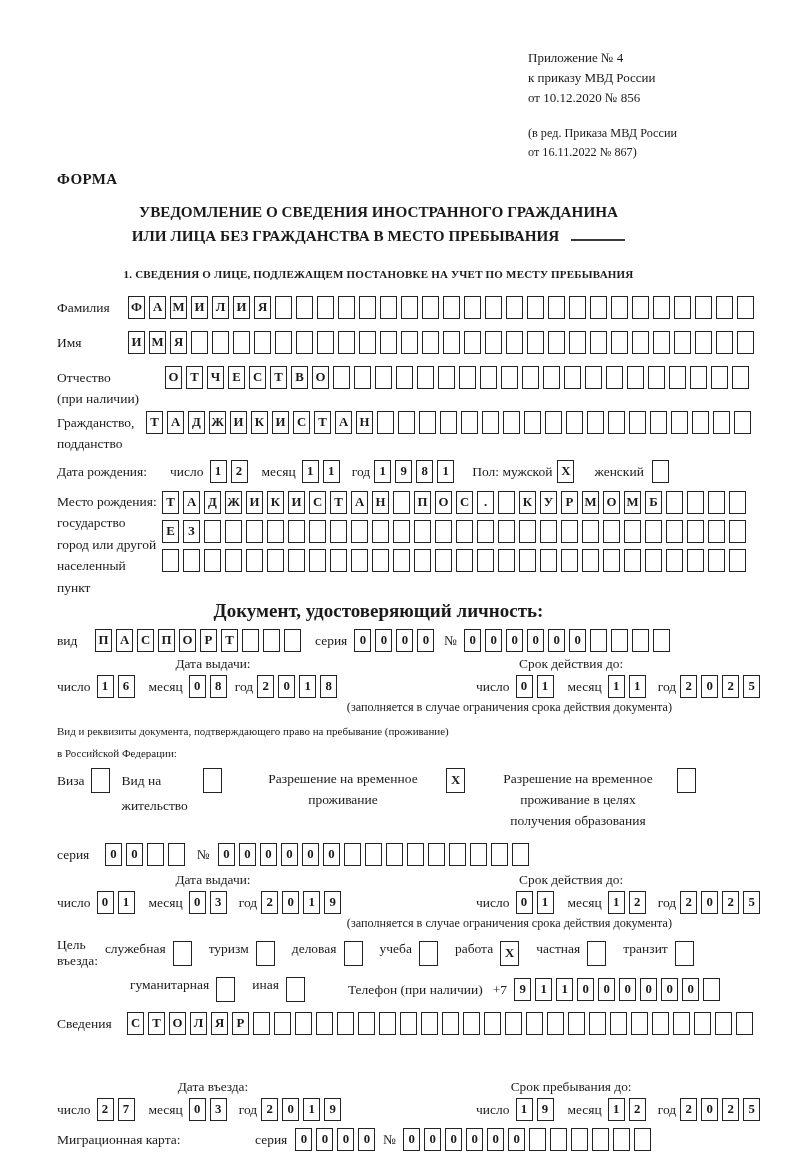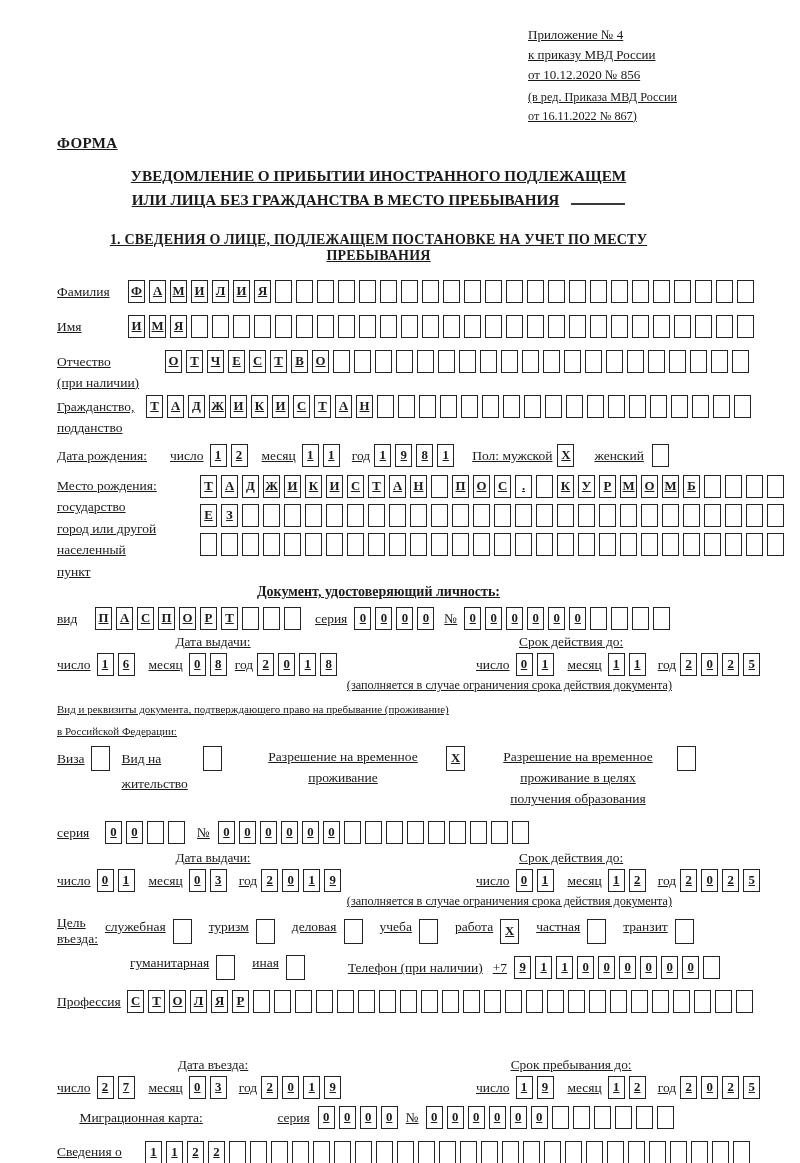--- a/index.html
+++ b/index.html
@@ -1,28 +1,28 @@
 <!DOCTYPE html>
 <html><head>
 <meta charset="utf-8">
 <style>
   html,body{margin:0;padding:0;background:#fff;}
   body{width:800px;height:1163px;overflow:hidden;color:#1a1a1a;
        font-family:"Liberation Serif","DejaVu Serif",serif;font-size:13.5px;}
-  .page{padding:25px 24px 0 57px;box-sizing:border-box;width:724px;height:1163px;text-decoration:underline;}
+  .page{padding:48px 24px 0 57px;box-sizing:border-box;width:724px;height:1163px;}
 
   
   .appendix{margin-left:auto;width:172px;font-size:13px;line-height:1.55;}
   .appendix .rev{font-size:12.2px;line-height:1.5;}
-  .appendix .rev.first{margin-top:3px;}
+  .appendix .rev.first{margin-top:16px;}
   .forma{margin-top:10px;text-align:left;padding-right:14px;font-weight:bold;font-size:15px;letter-spacing:.4px;}
 
   .title{margin-top:13px;text-align:center;font-weight:bold;font-size:15.2px;line-height:1.5;}
   .blank-line{display:inline-block;width:54px;border-bottom:2px solid #3a3a3a;margin-left:12px;height:1em;vertical-align:baseline;}
-  .section-heading{margin-top:20px;font-weight:bold;font-size:14px;text-align:center;letter-spacing:.2px;}
+  .section-heading{margin-top:20px;font-weight:bold;font-size:11px;text-align:center;letter-spacing:.2px;}
 
   .form-body{margin-top:16px;}
 
   
   .row{display:flex;align-items:flex-start;margin-bottom:12px;}
   .lbl{line-height:23px;flex:none;}
   .lbl .sub{line-height:19px;}
   .cells{display:flex;flex-wrap:nowrap;flex:none;}
   .cell{flex:none;box-sizing:border-box;width:17px;height:23px;margin-right:4px;
         border:1.5px solid #242424;display:inline-flex;align-items:center;justify-content:center;
@@ -35,21 +35,21 @@
   .inlbl{line-height:23px;flex:none;}
   .mr6{margin-right:6px;} .ml10{margin-left:10px;} .ml8{margin-left:8px;}
   .ml14{margin-left:14px;} .ml16{margin-left:16px;} .ml4{margin-left:4px;}
 
   
   .split{display:flex;align-items:flex-start;}
   .split .label-col{flex:none;line-height:21.5px;}
   .bp-label{width:105px;}
   .split .rows-col .cells{margin-bottom:6px;}
 
-  .doc-heading{text-align:center;font-weight:bold;font-size:14px;margin:2px 0 7px 0;}
+  .doc-heading{text-align:center;font-weight:bold;font-size:19px;margin:2px 0 7px 0;}
 
   
   .two-col{display:flex;gap:19px;}
   .col-left{width:372px;flex:none;}
   .col-right{flex:1;}
   .col-head{text-align:center;font-size:13.4px;margin-bottom:3px;}
   .col-left .col-head{padding-right:60px;}
   .col-right .col-head{padding-right:70px;}
   .dategrp{display:flex;align-items:center;}
   .note{font-size:12.2px;text-align:right;padding-right:28px;margin:2px 0 6px 0;}
@@ -83,21 +83,21 @@
     <div>Приложение № 4</div>
     <div>к приказу МВД России</div>
     <div>от 10.12.2020 № 856</div>
     <div class="rev first">(в ред. Приказа МВД России</div>
     <div class="rev">от 16.11.2022 № 867)</div>
   </div>
 
   <div class="forma">ФОРМА</div>
 
   <div class="title">
-    <div>УВЕДОМЛЕНИЕ О ПРИБЫТИИ ИНОСТРАННОГО ПОДЛЕЖАЩЕМ</div>
+    <div>УВЕДОМЛЕНИЕ О СВЕДЕНИЯ ИНОСТРАННОГО ГРАЖДАНИНА</div>
     <div><span>ИЛИ ЛИЦА БЕЗ ГРАЖДАНСТВА В МЕСТО ПРЕБЫВАНИЯ</span><span class="blank-line"></span></div>
   </div>
 
   <div class="section-heading">1. СВЕДЕНИЯ О ЛИЦЕ, ПОДЛЕЖАЩЕМ ПОСТАНОВКЕ НА УЧЕТ ПО МЕСТУ ПРЕБЫВАНИЯ</div>
 
   <div class="form-body">
 
     <div class="row">
       <div class="lbl w71">Фамилия</div>
       <div class="cells">
@@ -267,21 +267,21 @@
       <span class="inlbl ml14" style="margin-right:5px;">Пол: мужской</span>
       <span class="cells">
           <span class="cell">X</span>
         </span>
       <span class="inlbl ml16" style="margin-right:8px;">женский</span>
       <span class="cells">
           <span class="cell"></span>
         </span>
     </div>
 
-    <div class="split" style="margin-bottom:2px;gap:38px;">
+    <div class="split" style="margin-bottom:2px;">
       <div class="label-col bp-label">
         <div>Место рождения:</div>
         <div>государство</div>
         <div>город или другой</div>
         <div>населенный пункт</div>
       </div>
       <div class="rows-col">
         <div class="cells">
             <span class="cell">Т</span>
             <span class="cell">А</span>
@@ -642,21 +642,21 @@
           <span class="cell">0</span>
           <span class="cell">0</span>
           <span class="cell">0</span>
           <span class="cell">0</span>
           <span class="cell">0</span>
           <span class="cell"></span>
         </span>
     </div>
 
     <div class="row" style="margin-bottom:7px;">
-      <div class="lbl w70">Профессия</div>
+      <div class="lbl w70">Сведения</div>
       <div class="cells">
           <span class="cell">С</span>
           <span class="cell">Т</span>
           <span class="cell">О</span>
           <span class="cell">Л</span>
           <span class="cell">Я</span>
           <span class="cell">Р</span>
           <span class="cell"></span>
           <span class="cell"></span>
           <span class="cell"></span>
@@ -724,21 +724,21 @@
           <span class="cells">
               <span class="cell">2</span>
               <span class="cell">0</span>
               <span class="cell">2</span>
               <span class="cell">5</span>
             </span>
         </div>
       </div>
     </div>
 
-    <div class="row" style="justify-content:center;">
+    <div class="row" style="">
       <span class="inlbl" style="width:152px;">Миграционная карта:</span>
       <span class="mig-gap"></span>
       <span class="inlbl" style="margin-right:8px;">серия</span>
       <span class="cells">
           <span class="cell">0</span>
           <span class="cell">0</span>
           <span class="cell">0</span>
           <span class="cell">0</span>
         </span>
       <span class="inlbl" style="margin:0 7px 0 4px;">№</span>

